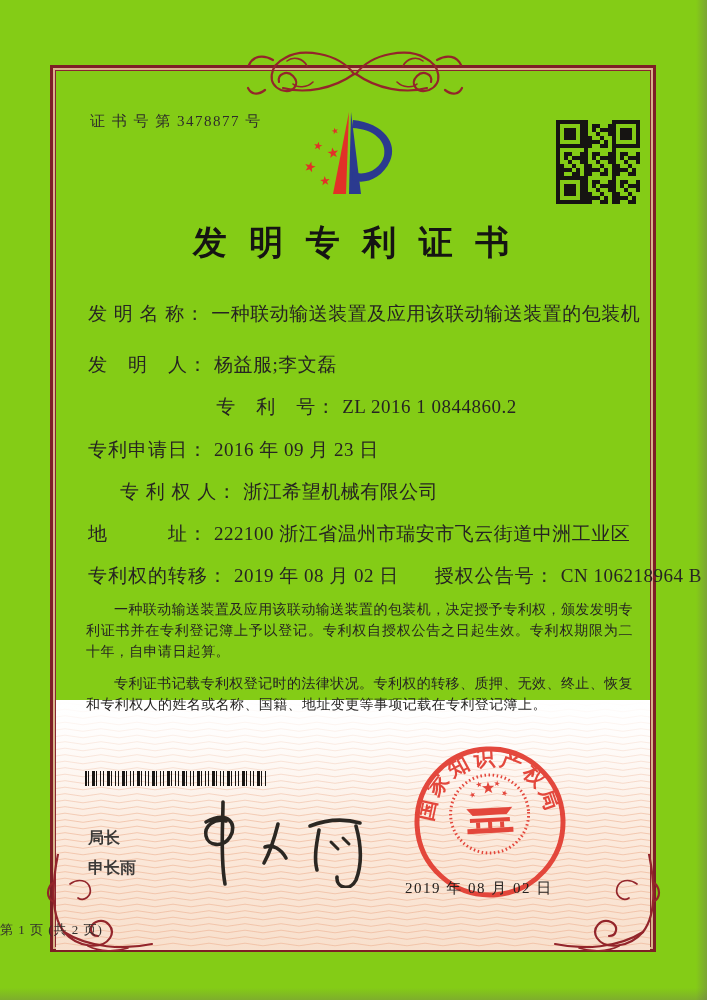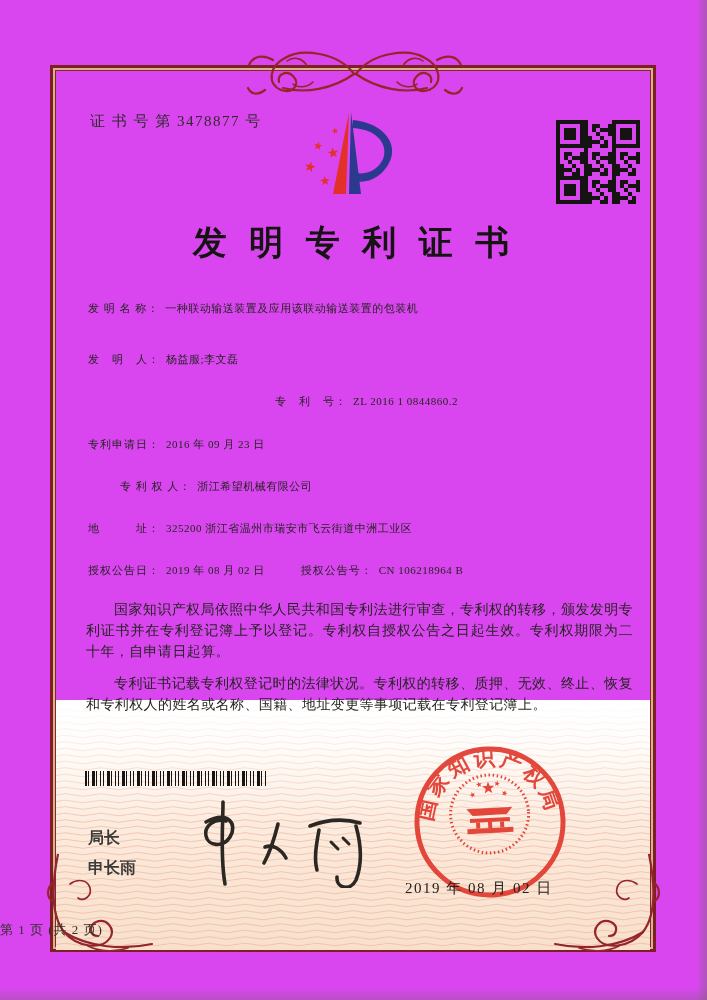--- a/index.html
+++ b/index.html
@@ -1,36 +1,36 @@
 <!DOCTYPE html>
 <html><head>
 <meta charset="utf-8">
 <style>
   html,body{margin:0;padding:0;}
   body{background:#e9e7e3;font-family:"Liberation Serif","DejaVu Serif",serif;}
-  #page{position:relative;width:707px;height:1000px;background:#d946ef;overflow:hidden;margin:0 auto;}
+  #page{position:relative;width:707px;height:1000px;background:#84cc16;overflow:hidden;margin:0 auto;}
   .scan-right{position:absolute;right:0;top:0;bottom:0;width:11px;
     background:linear-gradient(90deg,rgba(0,0,0,0),rgba(110,104,96,.38));}
   .scan-bottom{position:absolute;left:0;right:0;bottom:0;height:12px;
     background:linear-gradient(180deg,rgba(0,0,0,0),rgba(110,104,96,.30));}
   
   .frame{position:absolute;left:50px;top:65px;right:51px;bottom:48px;border:3px solid #7e1f26;}
   .frame .gold{position:absolute;inset:0;border:2px solid #d8b48a;}
   .frame .thin{position:absolute;inset:2px;border:1px solid #8a2530;}
   
   .guilloche{position:absolute;left:56px;right:57px;top:700px;height:250px;
     background:linear-gradient(180deg,#ffffff 0%,#fdf2ea 28%,#fbe7d8 65%,#f8e0cd 100%);}
   .guilloche svg{position:absolute;inset:0;}
   .wave-fade{position:absolute;inset:0;
     background:linear-gradient(180deg,#ffffff 0%,rgba(255,255,255,.55) 20%,rgba(255,255,255,0) 48%);}
   
   .certno{position:absolute;left:90px;top:112px;font-size:15px;letter-spacing:1.5px;color:#2e2c2a;}
   .title{position:absolute;left:2px;right:0;top:220px;text-align:center;font-size:34px;
     font-weight:700;letter-spacing:7px;color:#151413;}
-  .frow{position:absolute;left:88px;right:62px;font-size:11px;color:#262422;white-space:nowrap;}
+  .frow{position:absolute;left:88px;right:62px;font-size:19px;color:#262422;white-space:nowrap;}
   .frow .lab{letter-spacing:1px;}
   .frow .val{margin-left:6px;letter-spacing:.5px;}
   .frow .val2wrap{margin-left:36px;}
   .paras{position:absolute;left:86px;right:74px;top:599px;font-size:14px;line-height:21px;
     color:#262422;text-align:justify;letter-spacing:.4px;}
   .paras p{margin:0;text-indent:2em;}
   .paras p+p{margin-top:11px;}
   
   .barcode{position:absolute;left:85px;top:771px;width:182px;height:15px;background:
     repeating-linear-gradient(90deg,#161412 0 1.5px,rgba(0,0,0,0) 1.5px 3px,#161412 3px 4px,
@@ -320,28 +320,28 @@
   <div class="frow" style="top:394px;text-align:center;">
     <span class="lab">专　利　号：</span><span class="val">ZL 2016 1 0844860.2</span>
   </div>
   <div class="frow" style="top:437px;">
     <span class="lab">专利申请日：</span><span class="val">2016 年 09 月 23 日</span>
   </div>
   <div class="frow" style="top:479px;margin-left:32px;">
     <span class="lab">专 利 权 人：</span><span class="val">浙江希望机械有限公司</span>
   </div>
   <div class="frow" style="top:521px;">
-    <span class="lab">地　　　址：</span><span class="val">325200 浙江省温州市瑞安市飞云街道中洲工业区</span>
+    <span class="lab">地　　　址：</span><span class="val">222100 浙江省温州市瑞安市飞云街道中洲工业区</span>
   </div>
   <div class="frow" style="top:563px;">
-    <span class="lab">授权公告日：</span><span class="val">2019 年 08 月 02 日</span><span class="val2wrap"><span class="lab">授权公告号：</span><span class="val">CN 106218964 B</span></span>
+    <span class="lab">专利权的转移：</span><span class="val">2019 年 08 月 02 日</span><span class="val2wrap"><span class="lab">授权公告号：</span><span class="val">CN 106218964 B</span></span>
   </div>
 
   <div class="paras">
-    <p>国家知识产权局依照中华人民共和国专利法进行审查，专利权的转移，颁发发明专利证书并在专利登记簿上予以登记。专利权自授权公告之日起生效。专利权期限为二十年，自申请日起算。</p>
+    <p>一种联动输送装置及应用该联动输送装置的包装机，决定授予专利权，颁发发明专利证书并在专利登记簿上予以登记。专利权自授权公告之日起生效。专利权期限为二十年，自申请日起算。</p>
     <p>专利证书记载专利权登记时的法律状况。专利权的转移、质押、无效、终止、恢复和专利权人的姓名或名称、国籍、地址变更等事项记载在专利登记簿上。</p>
   </div>
 
   <div class="barcode"></div>
 
   <div class="officer">
     <div>局长</div>
     <div>申长雨</div>
   </div>
 

